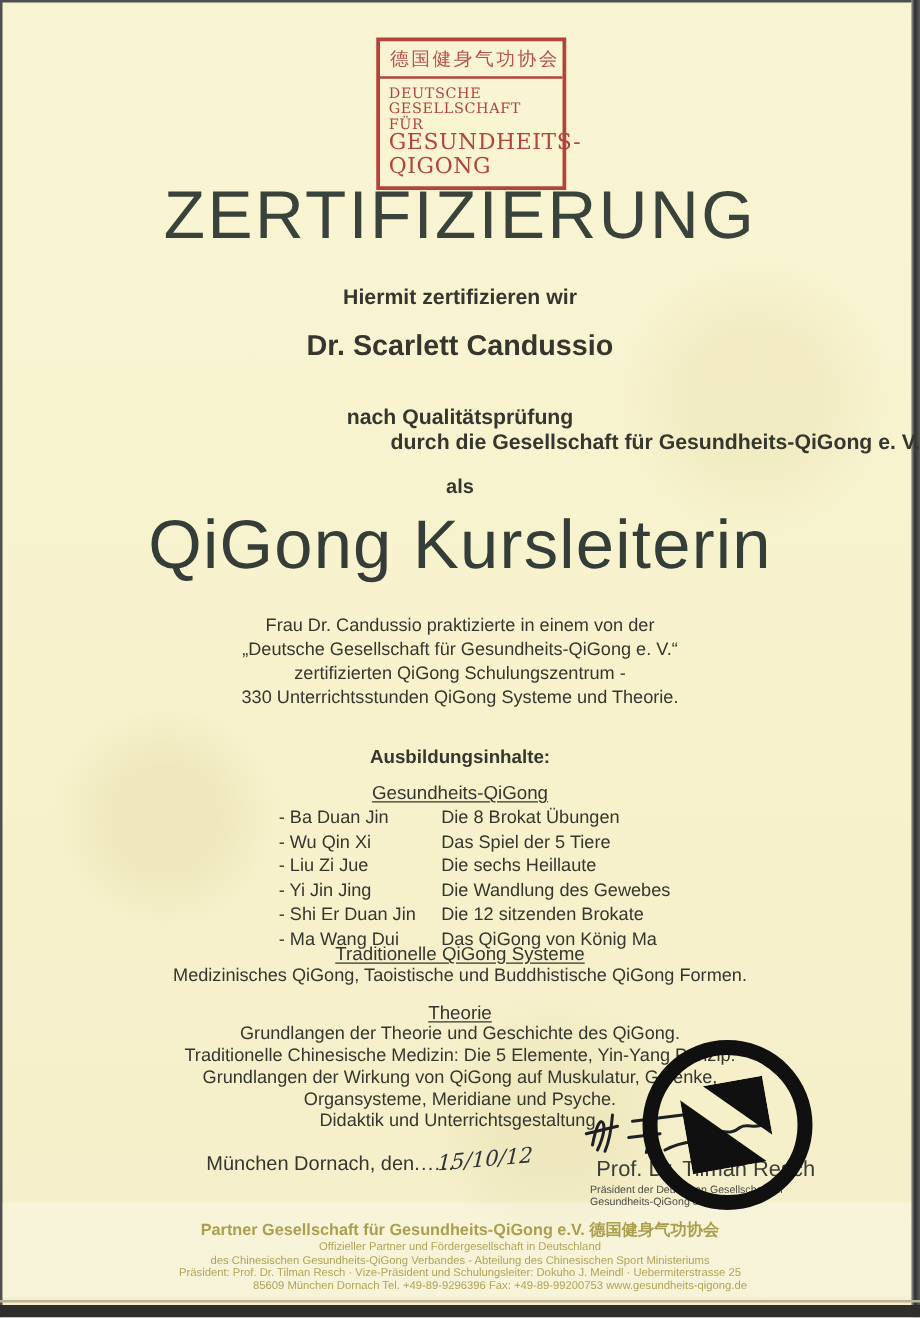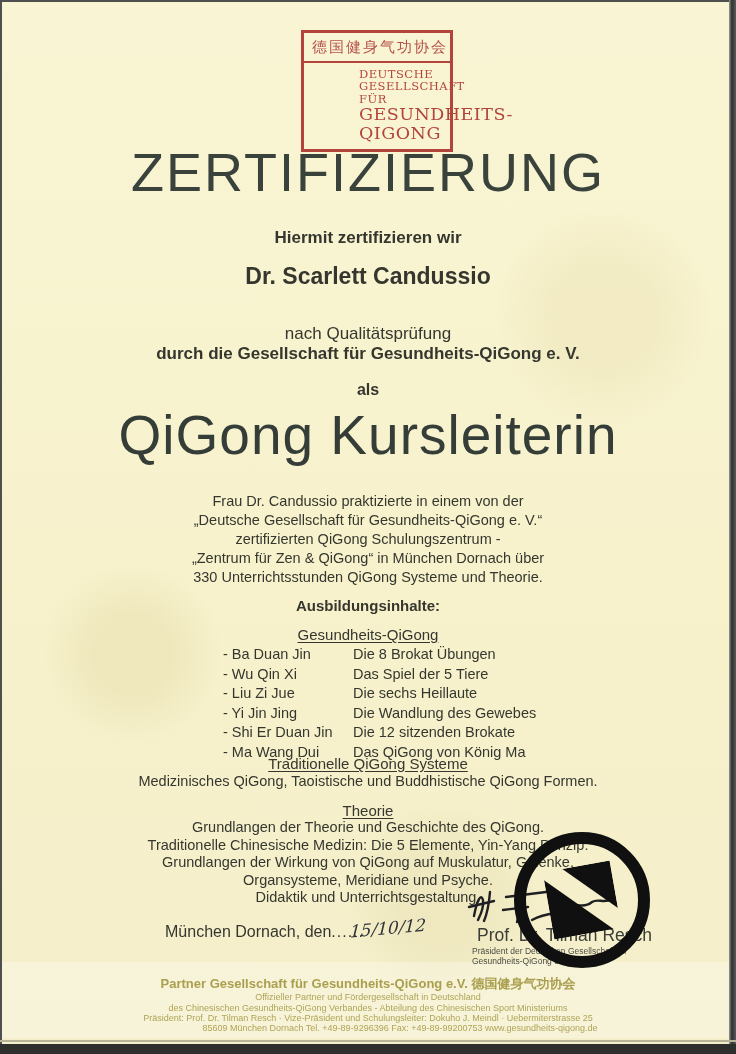--- a/index.html
+++ b/index.html
@@ -17,31 +17,31 @@
   #edge-left{left:0;top:0;width:2px;height:1054px;}
   #edge-right{left:729px;top:0;width:7px;height:1054px;background:linear-gradient(90deg,#9a9a92,#303030 40%,#5a5a5a);}
   #edge-bottom{left:0;top:1044px;width:736px;height:10px;background:#2e2e2c;}
   #edge-bottom-line{left:0;top:1040px;width:736px;height:2px;background:#b9b39a;}
 
   
   #stamp{position:absolute;left:301px;top:30px;width:152px;border:3px solid #b2443c;
          color:#b2443c;box-sizing:border-box;}
   #stamp-cn{font-size:15px;letter-spacing:2px;text-align:right;padding:5px 2px 4px 2px;
             border-bottom:2px solid #b2443c;font-family:"DejaVu Sans",sans-serif;color:#b5524a;white-space:nowrap;overflow:hidden;}
-  #stamp-org{padding:5px 23px 6px 7px;font-family:"DejaVu Serif",serif;line-height:1.08;margin-left:48px;}
+  #stamp-org{padding:5px 23px 6px 7px;font-family:"DejaVu Serif",serif;line-height:1.08;}
   .stamp-sm{font-size:11.5px;letter-spacing:.5px;}
   .stamp-lg{font-size:17.5px;letter-spacing:.5px;}
 
   .center{position:absolute;left:0;width:736px;text-align:center;}
   #title{top:141px;font-size:54px;font-weight:300;letter-spacing:2px;color:#39423b;
          font-stretch:semi-condensed;}
   #intro{top:228px;font-size:17px;font-weight:bold;}
   #name{top:263px;font-size:23px;font-weight:bold;}
-  #basis1{top:324px;font-size:17px;font-weight:normal;}
-  #basis2{top:344px;font-size:17px;font-weight:bold;}
+  #basis1{top:324px;font-size:17px;font-weight:bold;}
+  #basis2{top:344px;font-size:17px;font-weight:bold;text-align:right;}
   #alsword{top:381px;font-size:16px;font-weight:bold;}
   #role{top:403px;font-size:55px;font-weight:300;letter-spacing:1px;color:#343d37;}
 
   #bodypara{top:492px;font-size:14.5px;line-height:19px;}
   #contents-heading{top:597px;font-size:15px;font-weight:bold;}
 
   #ges-heading{top:626px;font-size:15px;text-decoration:underline;text-underline-offset:2px;}
   #qigong-list{position:absolute;left:223px;top:645px;font-size:14.5px;line-height:19.5px;}
   .qrow{display:flex;}
   .qname{width:130px;}
@@ -102,21 +102,20 @@
   <div class="center" id="name">Dr. Scarlett Candussio</div>
   <div class="center" id="basis1">nach Qualitätsprüfung</div>
   <div class="center" id="basis2">durch die Gesellschaft für Gesundheits-QiGong e. V.</div>
   <div class="center" id="alsword">als</div>
   <div class="center" id="role">QiGong Kursleiterin</div>
 
   <div class="center" id="bodypara">
     <div>Frau Dr. Candussio praktizierte in einem von der</div>
     <div>„Deutsche Gesellschaft für Gesundheits-QiGong e. V.“</div>
     <div>zertifizierten QiGong Schulungszentrum -</div>
-    <div>„Zentrum für Zen &amp; QiGong“ in München Dornach über</div>
     <div>330 Unterrichtsstunden QiGong Systeme und Theorie.</div>
   </div>
 
   <div class="center" id="contents-heading">Ausbildungsinhalte:</div>
 
   <div class="center" id="ges-heading">Gesundheits-QiGong</div>
   <div id="qigong-list">
     <div class="qrow">
       <span class="qname">- Ba Duan Jin</span>
       <span class="qdesc">Die 8 Brokat Übungen</span>

